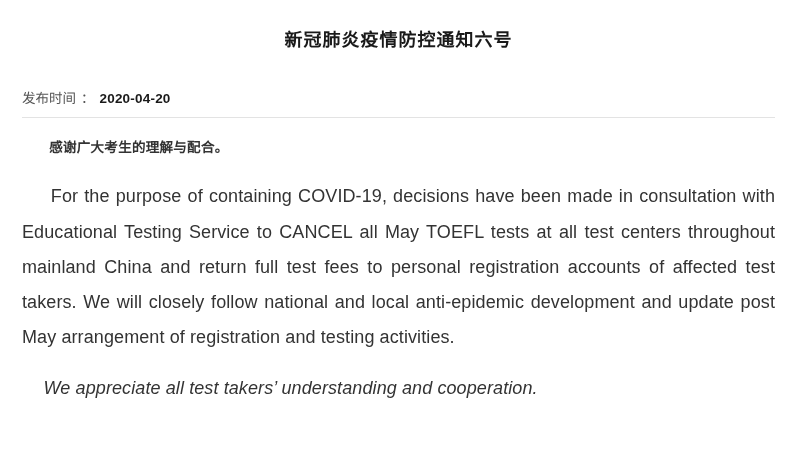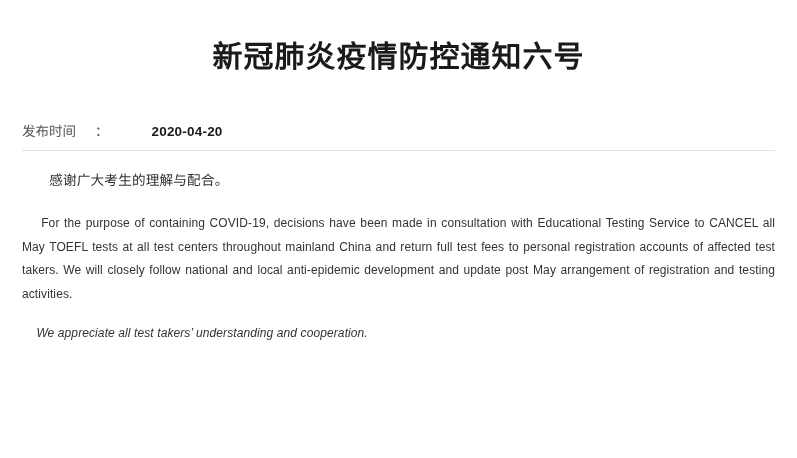--- a/index.html
+++ b/index.html
@@ -17,47 +17,46 @@
   .page {
     width: 797px;
     height: 458px;
     box-sizing: border-box;
     padding: 0;
     position: relative;
     background: #fff;
   }
   .doc-title {
     text-align: center;
-    font-size: 30px;
+    font-size: 18px;
     font-weight: bold;
     color: #1a1a1a;
     letter-spacing: 1px;
     padding: 16px 40px 8px 40px;
     line-height: 1.4;
   }
   .meta-row {
     padding: 14px 22px 10px 22px;
     font-size: 13.5px;
     color: #555;
     display: flex;
     align-items: baseline;
-    gap: 18px;
+    gap: 4px;
   }
   .meta-label {
     color: #555;
   }
   .meta-sep {
     color: #555;
     margin: 0 1px;
   }
   .meta-value {
     color: #1a1a1a;
     font-weight: bold;
     letter-spacing: 0.2px;
-    margin-left: 24px;
   }
   .divider {
     height: 1px;
     background: #e3e3e3;
     margin: 0 22px;
   }
   .body-content {
     padding: 16px 22px 0 22px;
   }
   p.para {
@@ -68,29 +67,30 @@
     text-align: justify;
     text-justify: inter-ideograph;
   }
   p.para.cn {
     text-indent: 2em;
     letter-spacing: 0.2px;
   }
   p.para.en {
     text-indent: 1.6em;
     letter-spacing: 0.1px;
-    font-size: 12px;
+    font-size: 18px;
     line-height: 1.95;
   }
   p.para.en.noindent {
     text-indent: 1.2em;
     font-style: italic;
   }
   p.para.cn.short {
     margin-bottom: 18px;
+    font-weight: bold;
   }
 </style>
 </head>
 <body>
 
 <div class="page">
 
   <h1 class="doc-title">新冠肺炎疫情防控通知六号</h1>
 
   <div class="meta-row">

